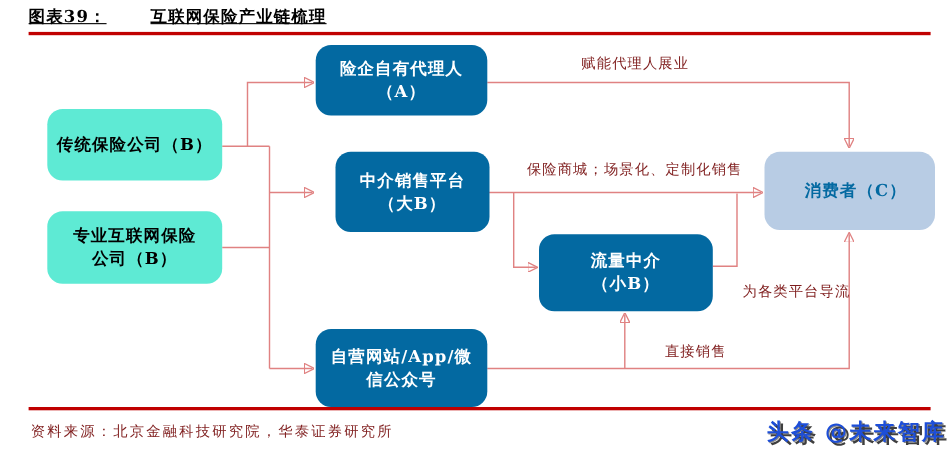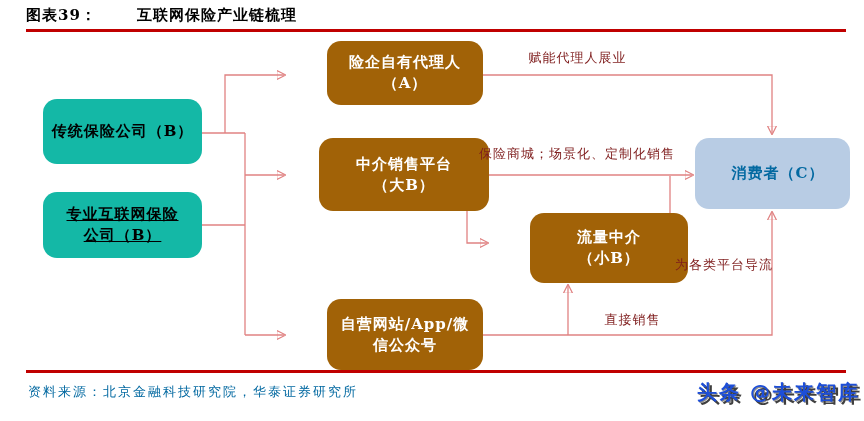--- a/index.html
+++ b/index.html
@@ -15,20 +15,21 @@
   
   .header {
     position: absolute;
     left: 26px; top: 6px;
     display: flex;
     align-items: center;
     font-size: 15px;
     font-weight: bold;
     color: #000000;
     letter-spacing: 1px;
+    text-decoration: underline;
   }
   .header .fig-title { margin-left: 40px; }
   .rule {
     position: absolute;
     left: 26px;
     width: 820px;
     height: 3px;
     background: #c00000;
   }
   .rule.top { top: 29px; }
@@ -51,28 +52,28 @@
     flex-direction: column;
     align-items: center;
     justify-content: center;
     text-align: center;
     border-radius: 14px;
     font-weight: bold;
     font-size: 15px;
     line-height: 1.4;
     letter-spacing: 1px;
   }
-  .node.gray { background: #14b8a6; color: #000000; }
-  .node.red  { background: #a16207; color: #ffffff; margin-left: 40px; }
+  .node.gray { background: #5eead4; color: #000000; }
+  .node.red  { background: #0369a1; color: #ffffff; }
   .node.blue { background: #b8cce4; color: #0369a1; padding-left: 11px; }
 
   #node-traditional   { left: 43px;  top: 99px;  width: 159px; height: 65px; }
-  #node-professional  { left: 43px;  top: 192px; width: 159px; height: 66px; text-decoration: underline; }
+  #node-professional  { left: 43px;  top: 192px; width: 159px; height: 66px; }
   #node-own-agents    { left: 287px; top: 41px;  width: 156px; height: 64px; }
-  #node-platform      { left: 279px; top: 138px; width: 170px; height: 73px; }
+  #node-platform      { left: 305px; top: 138px; width: 140px; height: 73px; }
   #node-traffic       { left: 490px; top: 213px; width: 158px; height: 70px; }
   #node-self-operated { left: 287px; top: 299px; width: 156px; height: 71px; padding: 0 8px; }
   #node-consumer      { left: 695px; top: 138px; width: 155px; height: 71px; }
 
   
   .edge-label {
     position: absolute;
     z-index: 3;
     color: #7f1d1d;
     font-size: 13px;
@@ -83,21 +84,21 @@
   #label-empower { left: 495px; top: 49px;  width: 165px; }
   #label-mall    { left: 452px; top: 145px; width: 250px; }
   #label-divert  { left: 648px; top: 256px; width: 128px; padding-left: 24px; }
   #label-direct  { left: 575px; top: 311px; width: 115px; }
 
   
   .source-note {
     position: absolute;
     left: 28px; top: 383px;
     font-size: 13px;
-    color: #0369a1;
+    color: #7f1d1d;
     letter-spacing: 2px;
   }
   .watermark {
     position: absolute;
     right: 4px; top: 379px;
     font-family: "DejaVu Sans", "Liberation Sans", sans-serif;
     font-size: 20px;
     font-weight: bold;
     color: #1d4ed8;
     letter-spacing: 2px;

